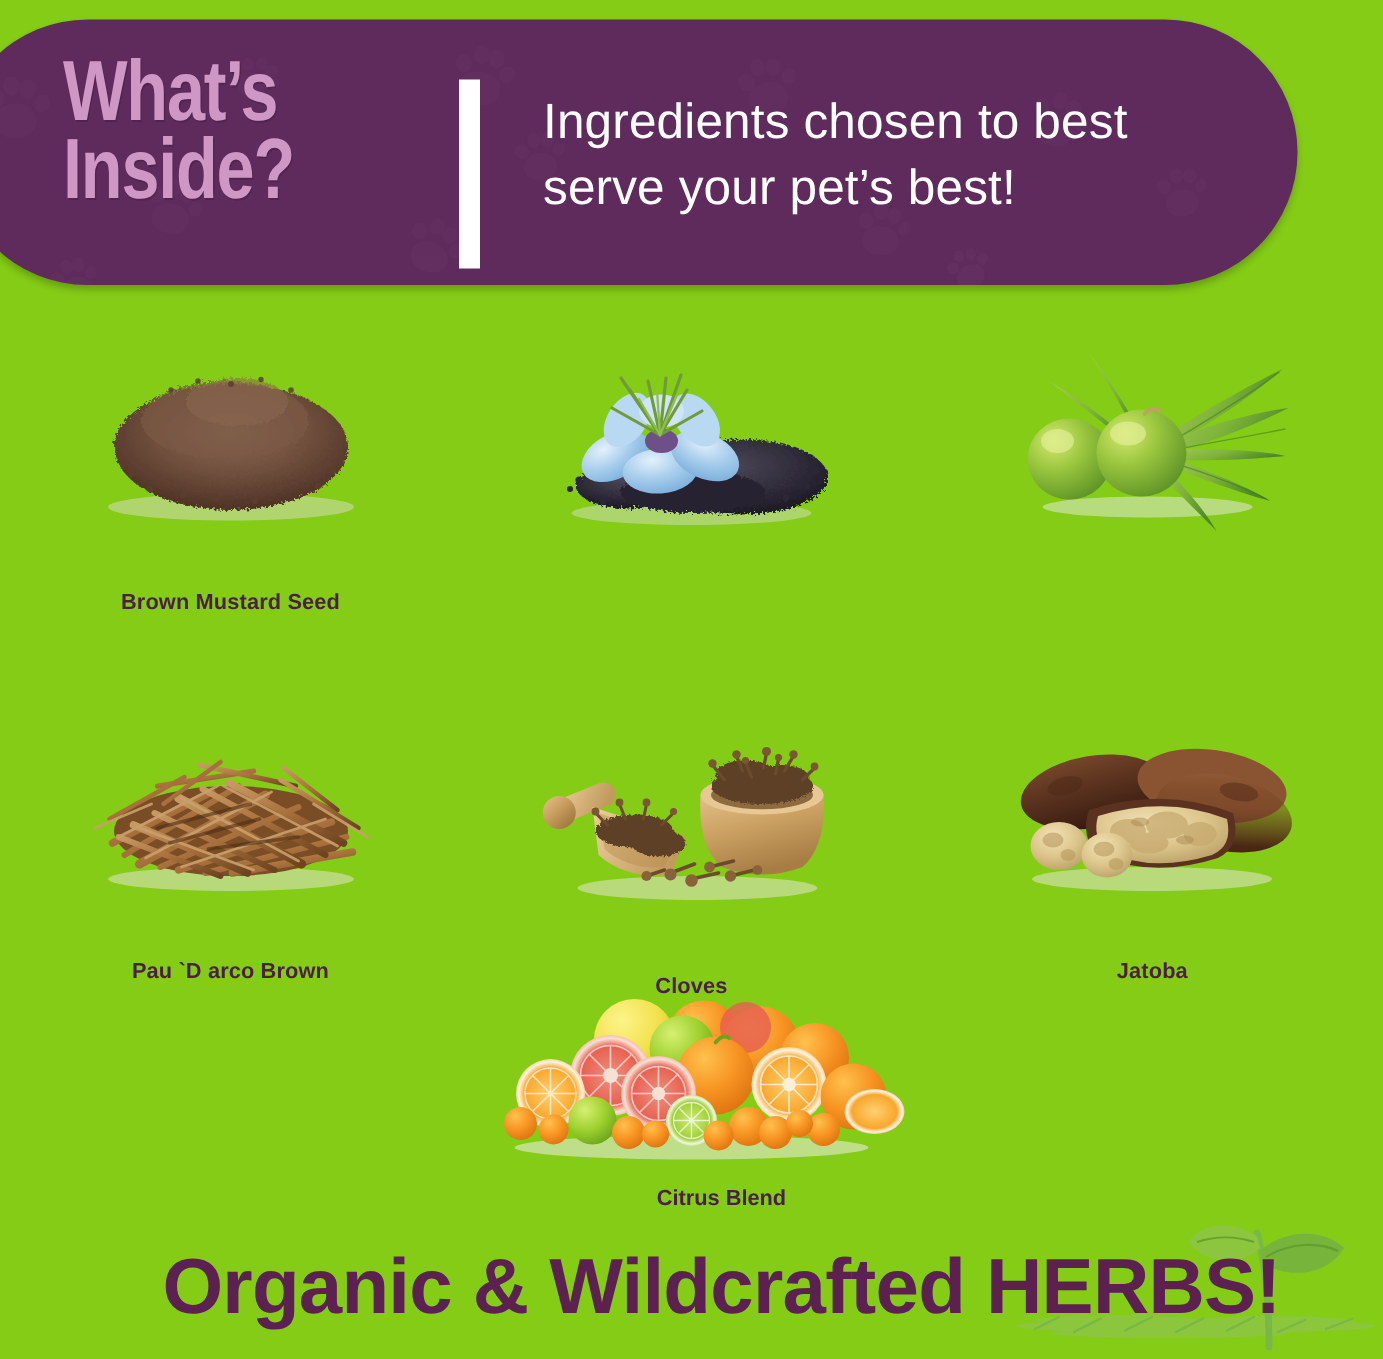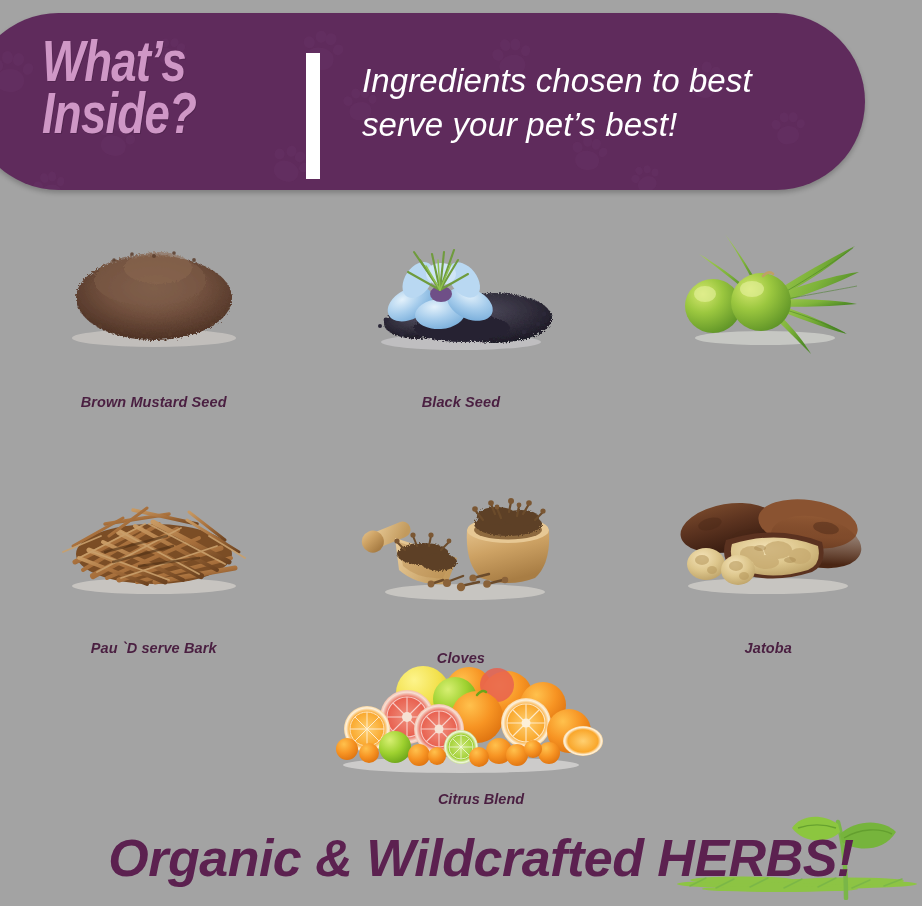--- a/index.html
+++ b/index.html
@@ -3,21 +3,21 @@
 <meta charset="utf-8">
 <style>
   html,body{margin:0;padding:0;}
   body{
     width:922px;height:906px;
     background:#ffffff;
     font-family:"Liberation Sans","DejaVu Sans",sans-serif;
     overflow:hidden;
     position:relative;
   }
-  .page{position:relative;width:922px;height:906px;background:#a3a3a3;overflow:hidden;font-style:italic;}
+  .page{position:relative;width:922px;height:906px;background:#84cc16;overflow:hidden;}
 
   
   .banner{
     position:absolute;left:-30px;top:13px;width:895px;height:177px;
     background:#5f2b5c;
     border-radius:90px;
     box-shadow:0 3px 5px rgba(0,0,0,.22);
     overflow:hidden;
   }
   .banner .pawlayer{
@@ -296,21 +296,20 @@
                   <path d="M2 2 L16 -38"></path>
               </g>
               <g stroke="#8fc04f" stroke-width="1.5" fill="none" stroke-linecap="round">
                 <path d="M2 2 L-12 -22"></path>
                   <path d="M2 2 L13 -24"></path>
                   <path d="M2 2 L0 -28"></path>
               </g>
             </g>
           </svg>
         </div>
-        <div class="cap" style="top:182px;">Black Seed</div>
       </div>
 
       <div class="cell">
         <div class="art">
           <svg width="190" height="150" viewBox="0 0 190 150">
             <defs>
               <radialGradient id="olive" cx="32%" cy="28%" r="78%">
                 <stop offset="0%" stop-color="#d5e86f"></stop>
                   <stop offset="45%" stop-color="#9bc73f"></stop>
                   <stop offset="100%" stop-color="#5f9427"></stop>
@@ -393,21 +392,21 @@
               <path d="M14 86 L52 70"></path>
                 <path d="M196 92 L160 70"></path>
             </g>
             <g stroke="#4e2f14" stroke-width="2.4" fill="none" stroke-linecap="round" opacity=".6">
               <path d="M64 96 L124 80"></path>
                 <path d="M90 100 L150 92"></path>
                 <path d="M56 86 L118 70"></path>
             </g>
           </svg>
         </div>
-        <div class="cap" style="top:182px;">Pau `D serve Bark</div>
+        <div class="cap" style="top:182px;">Pau `D arco Brown</div>
       </div>
 
       <div class="cell">
         <div class="art">
           <svg width="200" height="150" viewBox="0 0 200 150">
             <defs>
               <linearGradient id="wood" x1="0" y1="0" x2="0.4" y2="1">
                 <stop offset="0%" stop-color="#e3c089"></stop>
                   <stop offset="45%" stop-color="#cda264"></stop>
                   <stop offset="100%" stop-color="#a87d44"></stop>

